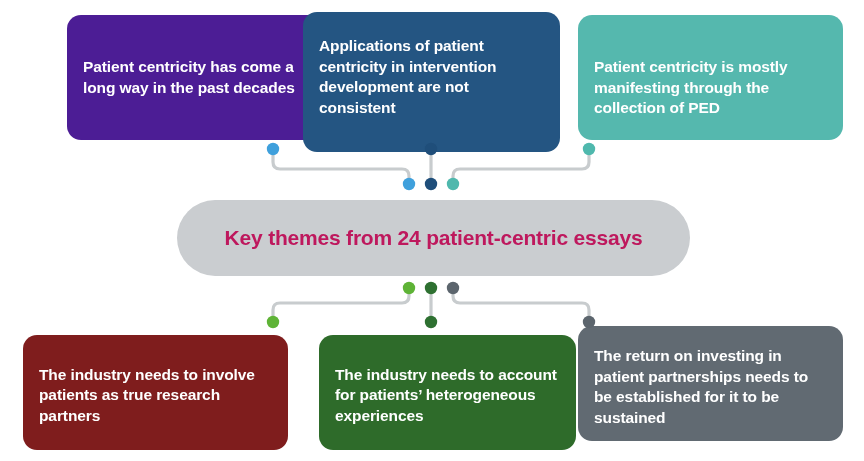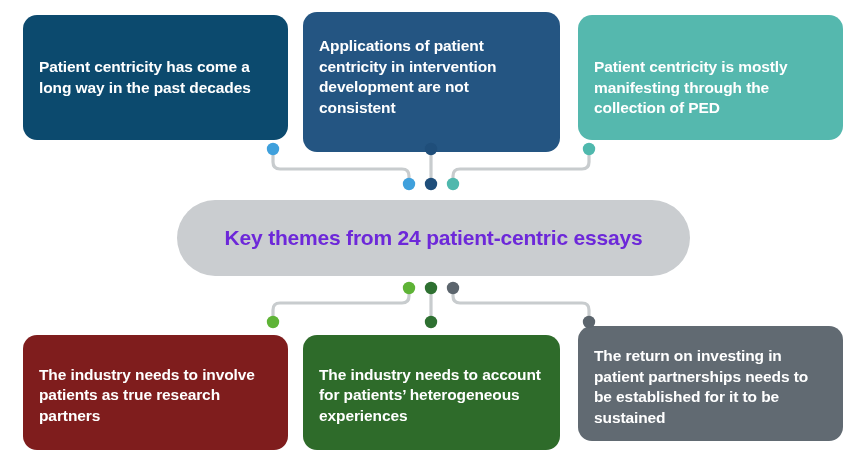--- a/index.html
+++ b/index.html
@@ -31,21 +31,21 @@
   #n-top-left{left:23px;  top:15px;  width:265px; height:125px;}
   #n-top-mid {left:303px; top:12px;  width:257px; height:140px; align-items:flex-start; padding-top:24px;}
   #n-top-right{left:578px;top:15px;  width:265px; height:125px; align-items:flex-start; padding-top:42px;}
 
   
   #n-center{
     left:177px; top:200px; width:513px; height:76px;
     border-radius:38px;
     justify-content:center;
     text-align:center;
-    color:#6d28d9;
+    color:#be185d;
     font-size:21px;
     line-height:1.3;
     letter-spacing:-0.2px;
     padding:0 28px;
   }
 
   
   #n-bot-left {left:23px;  top:335px; width:265px; height:115px; padding-top:6px;}
   #n-bot-mid  {left:303px; top:335px; width:257px; height:115px; padding-top:6px;}
   #n-bot-right{left:578px; top:326px; width:265px; height:115px; align-items:flex-start; padding-top:20px;}
@@ -53,41 +53,41 @@
   
   #connectors{position:absolute;left:0;top:0;width:864px;height:461px;pointer-events:none;}
   .conn-path{fill:none;stroke:#c8ccce;stroke-width:3.2;stroke-linecap:round;}
   .conn-dot{stroke:none;}
 </style>
 </head>
 <body>
 
 <div id="stage">
 
-  <div class="node" id="n-top-left" style="background:#0c4a6e;">
+  <div class="node" id="n-top-left" style="background:#4c1d95;margin-left:44px;">
     <span>Patient centricity has come a long way in the past decades</span>
   </div>
 
   <div class="node" id="n-top-mid" style="background:#245582;">
     <span>Applications of patient centricity in intervention development are not consistent</span>
   </div>
 
   <div class="node" id="n-top-right" style="background:#55B8AE;">
     <span>Patient centricity is mostly manifesting through the collection of PED</span>
   </div>
 
   <div class="node" id="n-center" style="background:#CACDD0;">
     <span>Key themes from 24 patient-centric essays</span>
   </div>
 
   <div class="node" id="n-bot-left" style="background:#7f1d1d;">
     <span>The industry needs to involve patients as true research partners</span>
   </div>
 
-  <div class="node" id="n-bot-mid" style="background:#2E6B2A;">
+  <div class="node" id="n-bot-mid" style="background:#2E6B2A;margin-left:16px;">
     <span>The industry needs to account for patients’ heterogeneous experiences</span>
   </div>
 
   <div class="node" id="n-bot-right" style="background:#616A72;">
     <span>The return on investing in patient partnerships needs to be established for it to be sustained</span>
   </div>
 
   <svg id="connectors" viewBox="0 0 864 461">
 
     <path class="conn-path" d="M273,149 L273,162 Q273,169 280,169 L402,169 Q409,169 409,176 L409,184"></path>

